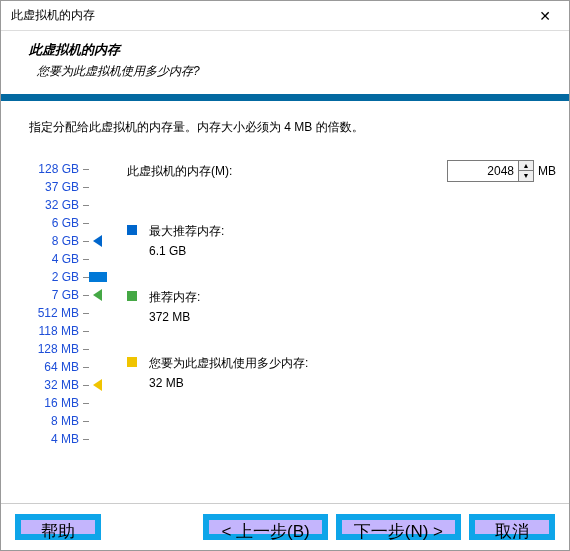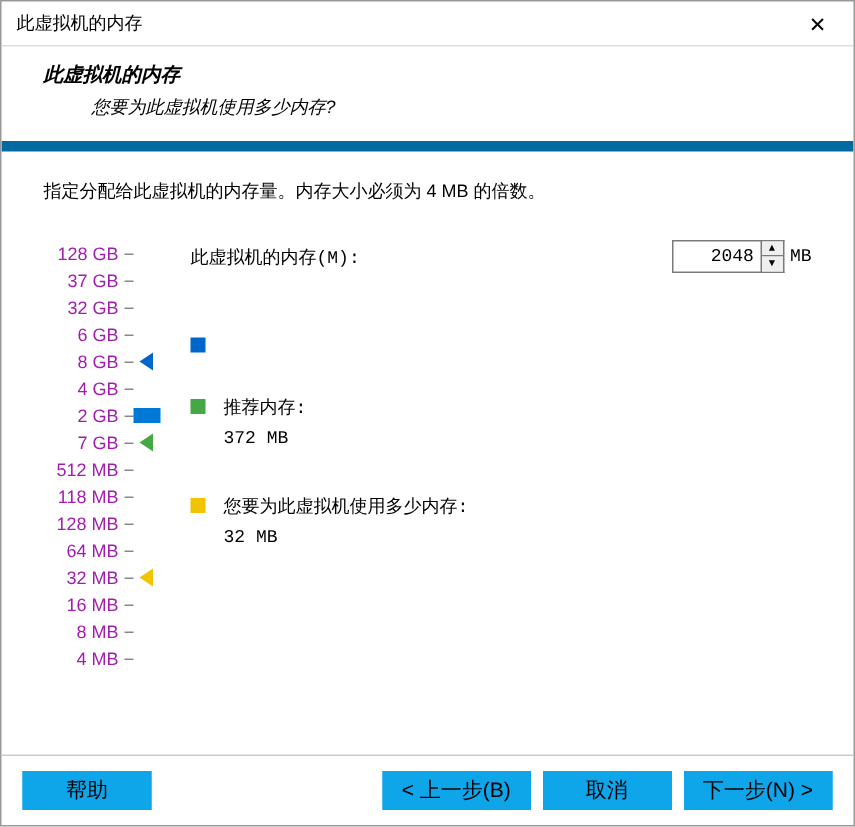--- a/index.html
+++ b/index.html
@@ -26,41 +26,41 @@
   .close-btn {
     width: 28px; text-align: center;
     font-size: 14px; cursor: default;
   }
   .header {
     padding: 10px 28px 14px 28px;
     border-bottom: 7px solid #0369a1;
     font-style: italic;
   }
   .header-title { font-weight: bold; font-size: 13px; }
-  .header-sub { margin-left: 32px; margin-top: 4px; }
+  .header-sub { margin-left: 8px; margin-top: 4px; }
   .body {
     flex: 1;
-    padding: 18px 28px 10px 28px;
+    padding: 18px 13px 10px 28px;
   }
   .instruction { margin-bottom: 24px; }
   .mem-section {
     display: flex;
     align-items: flex-start;
   }
   .ruler-col {
     display: flex;
     align-items: flex-start;
   }
   .tick-labels {
     display: flex;
     flex-direction: column;
     align-items: flex-end;
     line-height: 18px;
     font-size: 12px;
-    color: #a21caf;
+    color: #1d4ed8;
     min-width: 50px;
   }
   .tick-labels span { height: 18px; }
   .ruler {
     position: relative;
     width: 26px;
     margin-left: 4px;
   }
   .tick {
     height: 18px;
@@ -85,34 +85,33 @@
     width: 0; height: 0;
     border-top: 6px solid transparent;
     border-bottom: 6px solid transparent;
   }
   .marker.blue   { border-right: 9px solid #0066cc; }
   .marker.green  { border-right: 9px solid #45a845; }
   .marker.yellow { border-right: 9px solid #f0c400; }
   .info-col {
     flex: 1;
     margin-left: 18px;
-    font-family: Liberation Mono, monospace;
   }
   .mem-label-row {
     display: flex;
     align-items: center;
     justify-content: space-between;
     margin-bottom: 40px;
   }
   .spinbox {
     display: flex;
     align-items: center;
   }
   .spin-input {
-    width: 60px; height: 22px;
+    width: 72px; height: 22px;
     border: 1px solid #7a7a7a;
     text-align: right;
     padding: 0 4px;
     font-family: inherit;
     font-size: 12px;
   }
   .spin-btns {
     display: flex; flex-direction: column;
     border: 1px solid #7a7a7a; border-left: none;
   }
@@ -137,24 +136,24 @@
   .footer {
     border-top: 1px solid #ccc;
     padding: 10px 14px;
     display: flex;
     align-items: center;
   }
   .btn {
     height: 26px;
     min-width: 86px;
     padding: 0 12px;
-    background: #0ea5e9;
-    border: 1px solid #0ea5e9;
+    background: #c4b5fd;
+    border: 6px solid #0ea5e9;
     font-family: inherit;
-    font-size: 14px;
+    font-size: 17px;
     cursor: default;
   }
   .btn + .btn { margin-left: 8px; }
   .spacer { flex: 1; }
 </style>
 </head>
 <body>
 
 <div class="titlebar">
   <span class="title">此虚拟机的内存</span>
@@ -222,20 +221,24 @@
             <div>▲</div>
             <div>▼</div>
           </span>
           <span class="unit">MB</span>
         </span>
       </div>
 
       <div class="recs">
         <div class="rec">
           <div class="swatch blue"></div>
+          <div class="rec-text">
+            <div>最大推荐内存:</div>
+            <div class="val">6.1 GB</div>
+          </div>
         </div>
         <div class="rec">
           <div class="swatch green"></div>
           <div class="rec-text">
             <div>推荐内存:</div>
             <div class="val">372 MB</div>
           </div>
         </div>
         <div class="rec">
           <div class="swatch yellow"></div>
@@ -246,15 +249,15 @@
         </div>
       </div>
     </div>
   </div>
 </div>
 
 <div class="footer">
   <button class="btn">帮助</button>
   <span class="spacer"></span>
   <button class="btn">&lt; 上一步(B)</button>
+  <button class="btn">下一步(N) &gt;</button>
   <button class="btn">取消</button>
-  <button class="btn">下一步(N) &gt;</button>
 </div>
 
 </body></html>

